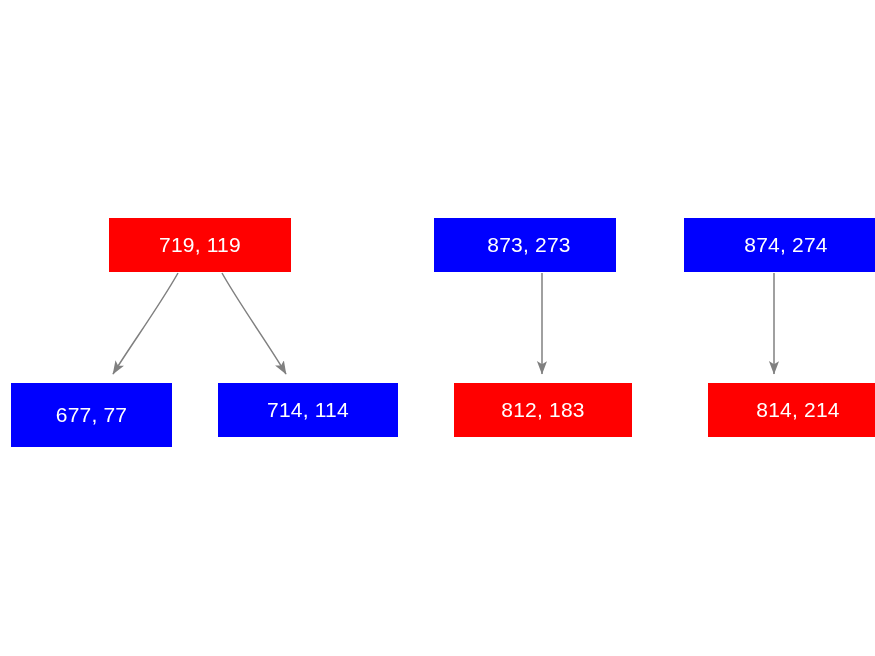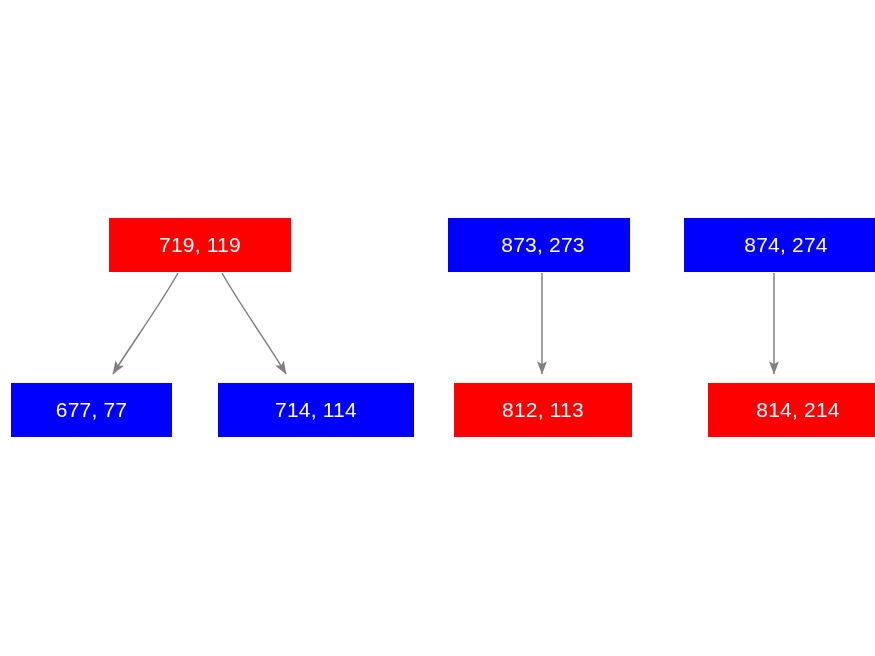--- a/index.html
+++ b/index.html
@@ -66,34 +66,34 @@
 
     <path d="M542,273 L542,374" fill="none" stroke="#808080" stroke-width="1.5" marker-end="url(#arrowhead)"></path>
 
     <path d="M774,273 L774,374" fill="none" stroke="#808080" stroke-width="1.5" marker-end="url(#arrowhead)"></path>
   </svg>
 
   <div class="node" style="left:109px; top:218px; width:182px; height:54px; background:#ff0000;">
     <span class="node-label">719, 119</span>
   </div>
 
-  <div class="node" style="left:11px; top:383px; width:161px; height:54px; background:#0000ff;text-align:right;">
+  <div class="node" style="left:11px; top:383px; width:161px; height:64px; background:#0000ff;text-align:right;">
     <span class="node-label">677, 77</span>
   </div>
 
-  <div class="node" style="left:218px; top:383px; width:196px; height:54px; background:#0000ff;">
+  <div class="node" style="left:218px; top:383px; width:180px; height:54px; background:#0000ff;">
     <span class="node-label">714, 114</span>
   </div>
 
-  <div class="node" style="left:448px; top:218px; width:182px; height:54px; background:#0000ff;padding-left:8px;">
+  <div class="node" style="left:434px; top:218px; width:182px; height:54px; background:#0000ff;padding-left:8px;">
     <span class="node-label">873, 273</span>
   </div>
 
   <div class="node" style="left:454px; top:383px; width:178px; height:54px; background:#ff0000;">
-    <span class="node-label">812, 113</span>
+    <span class="node-label">812, 183</span>
   </div>
 
   <div class="node" style="left:684px; top:218px; width:204px; height:54px; background:#0000ff;">
     <span class="node-label">874, 274</span>
   </div>
 
   <div class="node" style="left:708px; top:383px; width:180px; height:54px; background:#ff0000;">
     <span class="node-label">814, 214</span>
   </div>
 

